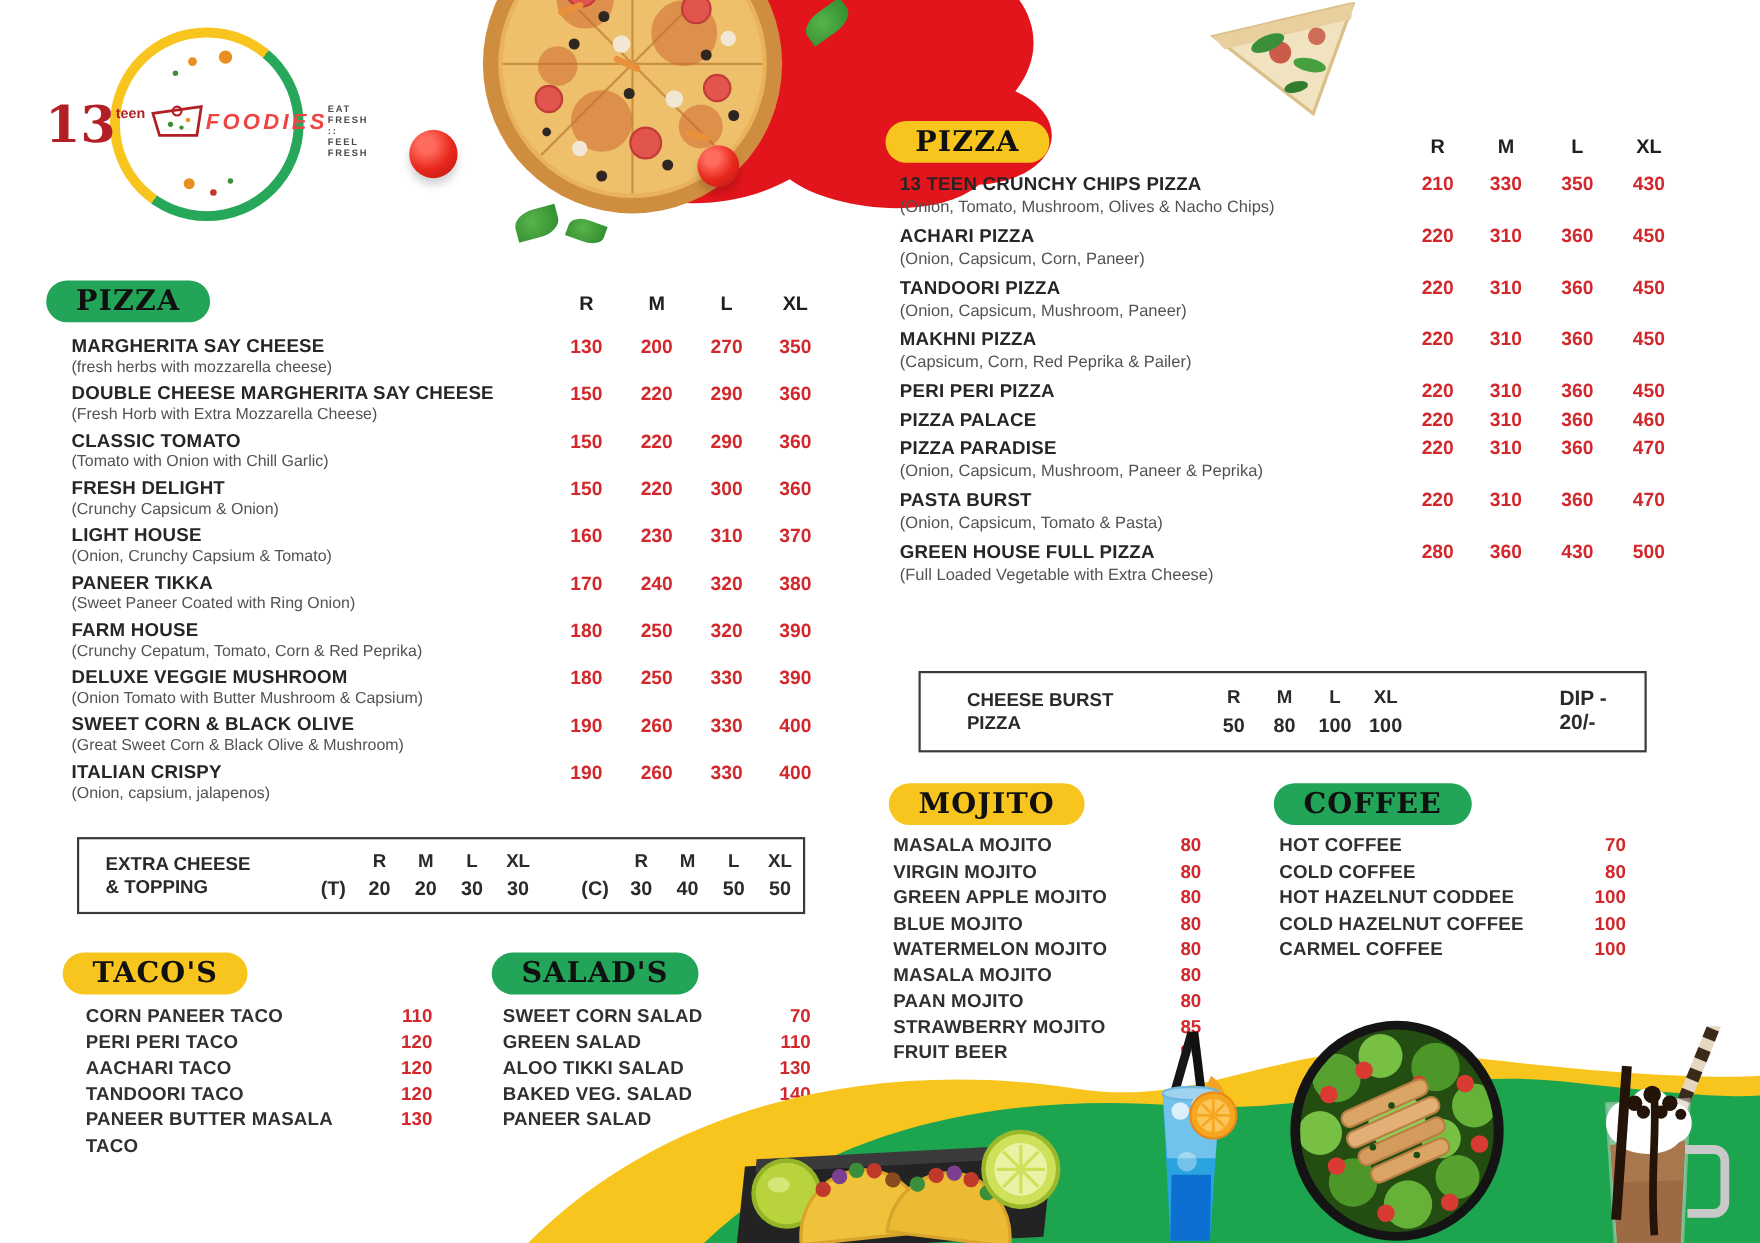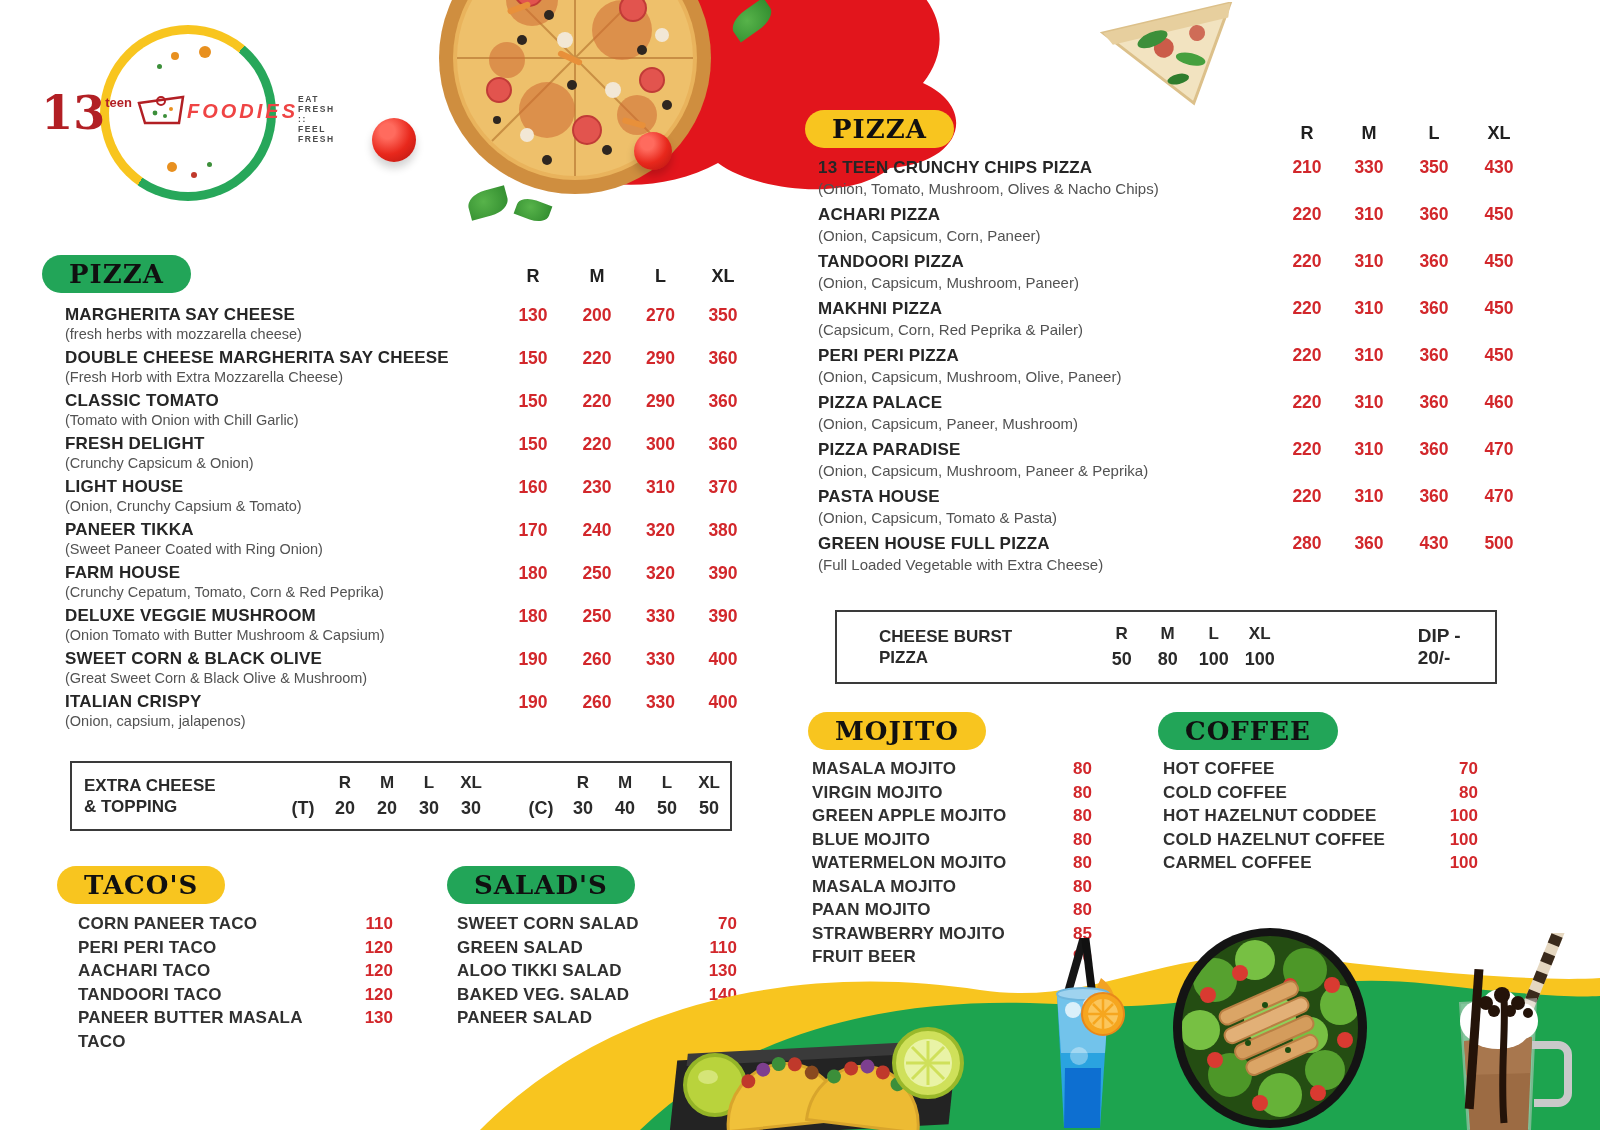--- a/index.html
+++ b/index.html
@@ -242,21 +242,21 @@
         <div class="pz-name">ITALIAN CRISPY</div>
         <div class="pz-price">190</div>
         <div class="pz-price">260</div>
         <div class="pz-price">330</div>
         <div class="pz-price">400</div>
         <div class="pz-desc">(Onion, capsium, jalapenos)</div>
       </div>
     </div>
 
   <div class="box" style="left:70px;top:761px;width:658px;height:66px;">
-    <div style="width:215px;padding-left:12px;">
+    <div style="width:215px;padding-left:24px;">
       <div class="box-title">EXTRA CHEESE</div>
       <div class="box-title">&amp; TOPPING</div>
     </div>
     <div class="mini-grid">
       <span class="h"></span>
       <span class="h">R</span>
       <span class="h">M</span>
       <span class="h">L</span>
       <span class="h">XL</span>
       <span class="v">(T)</span>
@@ -367,40 +367,38 @@
         <div class="pz-price">360</div>
         <div class="pz-price">450</div>
         <div class="pz-desc">(Capsicum, Corn, Red Peprika &amp; Pailer)</div>
       </div>
       <div class="pz-item right-cols">
         <div class="pz-name">PERI PERI PIZZA</div>
         <div class="pz-price">220</div>
         <div class="pz-price">310</div>
         <div class="pz-price">360</div>
         <div class="pz-price">450</div>
-        <div class="pz-desc">(Onion, Capsicum, Mushroom, Olive, Paneer)</div>
       </div>
       <div class="pz-item right-cols">
         <div class="pz-name">PIZZA PALACE</div>
         <div class="pz-price">220</div>
         <div class="pz-price">310</div>
         <div class="pz-price">360</div>
         <div class="pz-price">460</div>
-        <div class="pz-desc">(Onion, Capsicum, Paneer, Mushroom)</div>
       </div>
       <div class="pz-item right-cols">
         <div class="pz-name">PIZZA PARADISE</div>
         <div class="pz-price">220</div>
         <div class="pz-price">310</div>
         <div class="pz-price">360</div>
         <div class="pz-price">470</div>
         <div class="pz-desc">(Onion, Capsicum, Mushroom, Paneer &amp; Peprika)</div>
       </div>
       <div class="pz-item right-cols">
-        <div class="pz-name">PASTA HOUSE</div>
+        <div class="pz-name">PASTA BURST</div>
         <div class="pz-price">220</div>
         <div class="pz-price">310</div>
         <div class="pz-price">360</div>
         <div class="pz-price">470</div>
         <div class="pz-desc">(Onion, Capsicum, Tomato &amp; Pasta)</div>
       </div>
       <div class="pz-item right-cols">
         <div class="pz-name">GREEN HOUSE FULL PIZZA</div>
         <div class="pz-price">280</div>
         <div class="pz-price">360</div>

